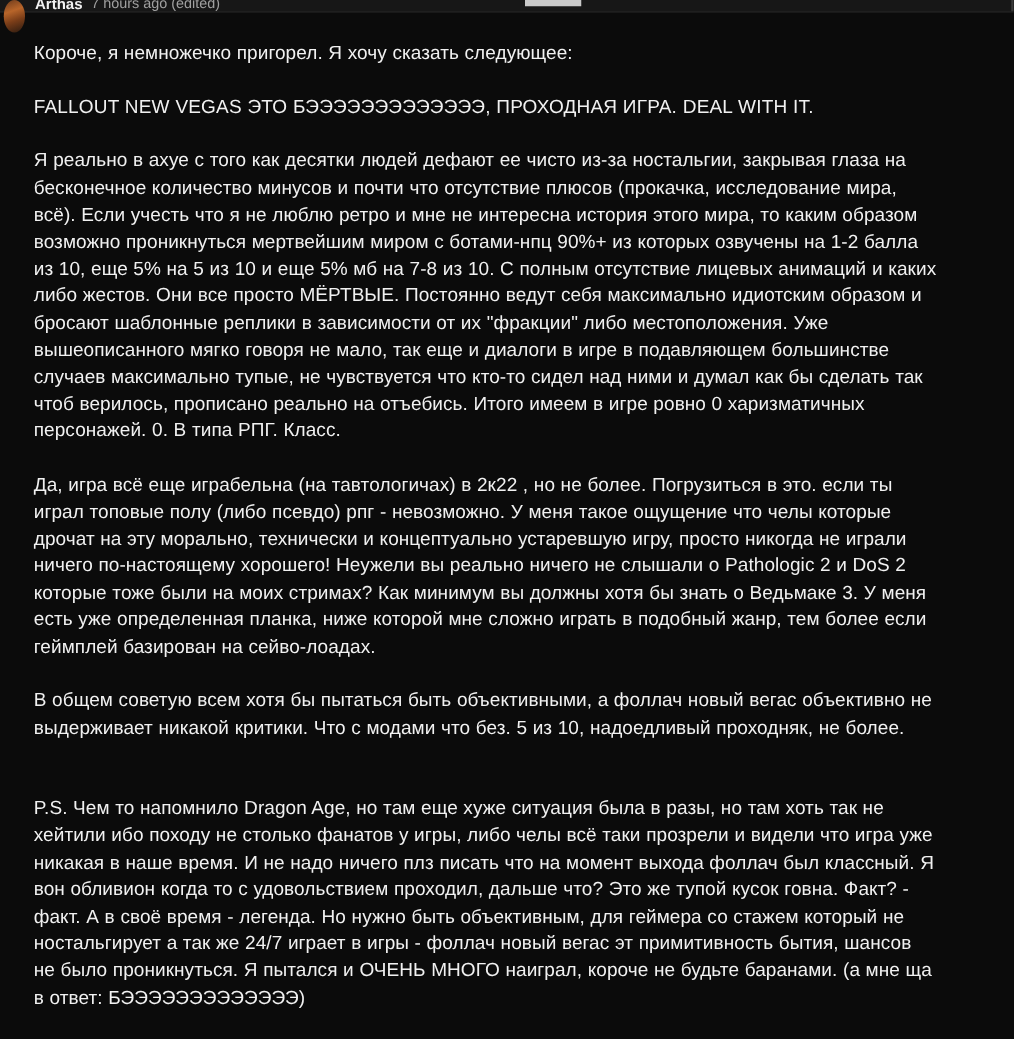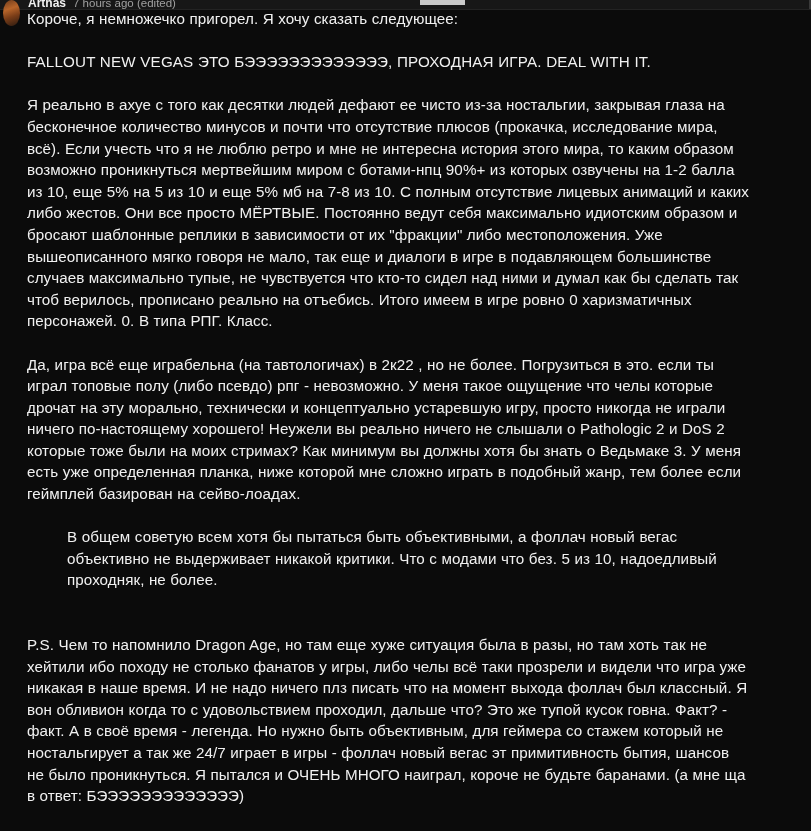--- a/index.html
+++ b/index.html
@@ -82,39 +82,38 @@
   .timestamp {
     font-size: 11.5px;
     color: #a0a0a0;
     line-height: 13px;
   }
 
   
   .comment-body {
     position: absolute;
     left: 27px;
-    top: 8px;
+    top: 32px;
     width: 722px;
     color: #f1f1f1;
     font-size: 15.2px;
     line-height: 21.6px;
     letter-spacing: 0.06px;
     word-spacing: 0.2px;
   }
   .para {
     margin: 0 0 21.6px 0;
     white-space: pre-wrap;
   }
   .para:last-child { margin-bottom: 0; }
   .para.caps {
     letter-spacing: 0.15px;
   }
   .para.spacer-big {
     margin-bottom: 43px;
-    margin-left: 40px;
   }
 </style>
 </head>
 <body>
 
 <div id="screen">
 
   <div class="top-strip">
     <div class="top-strip-highlight"></div>
     <div class="top-strip-edge"></div>

